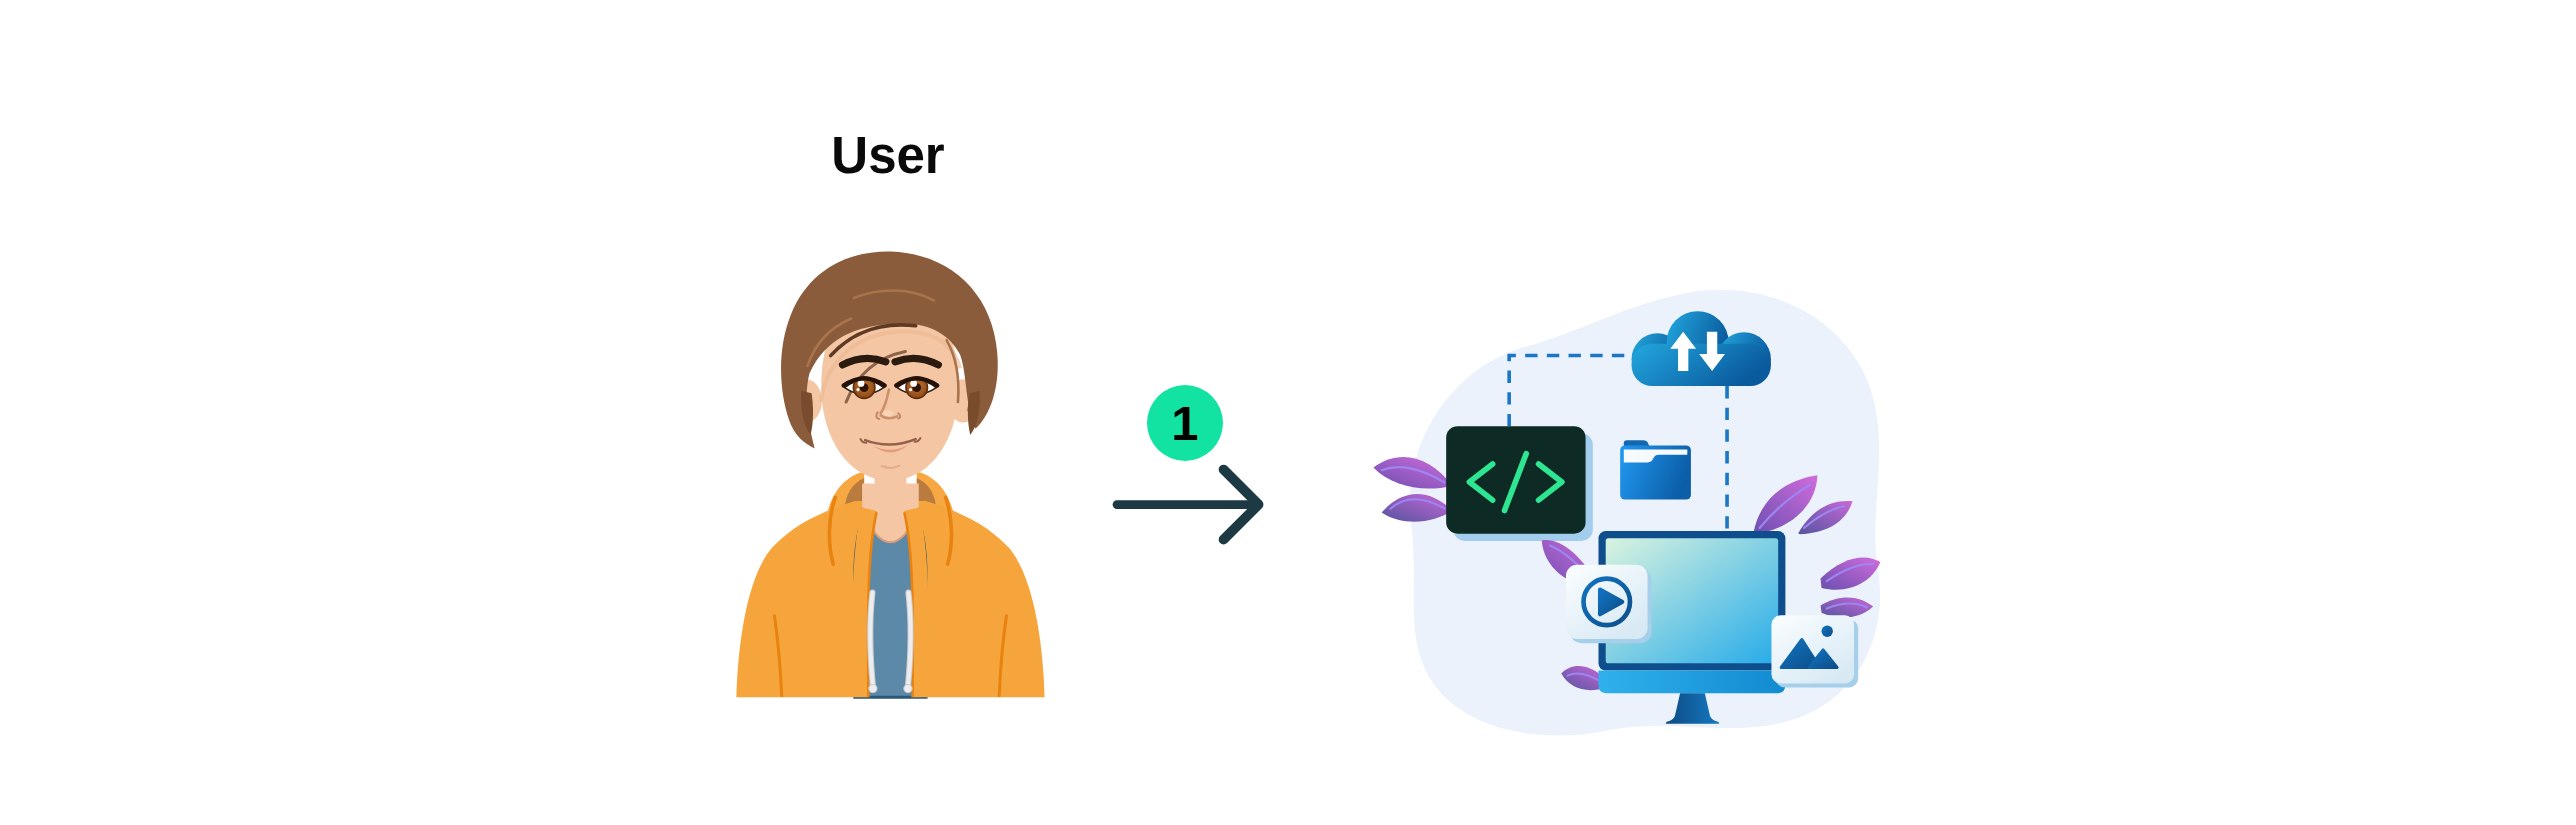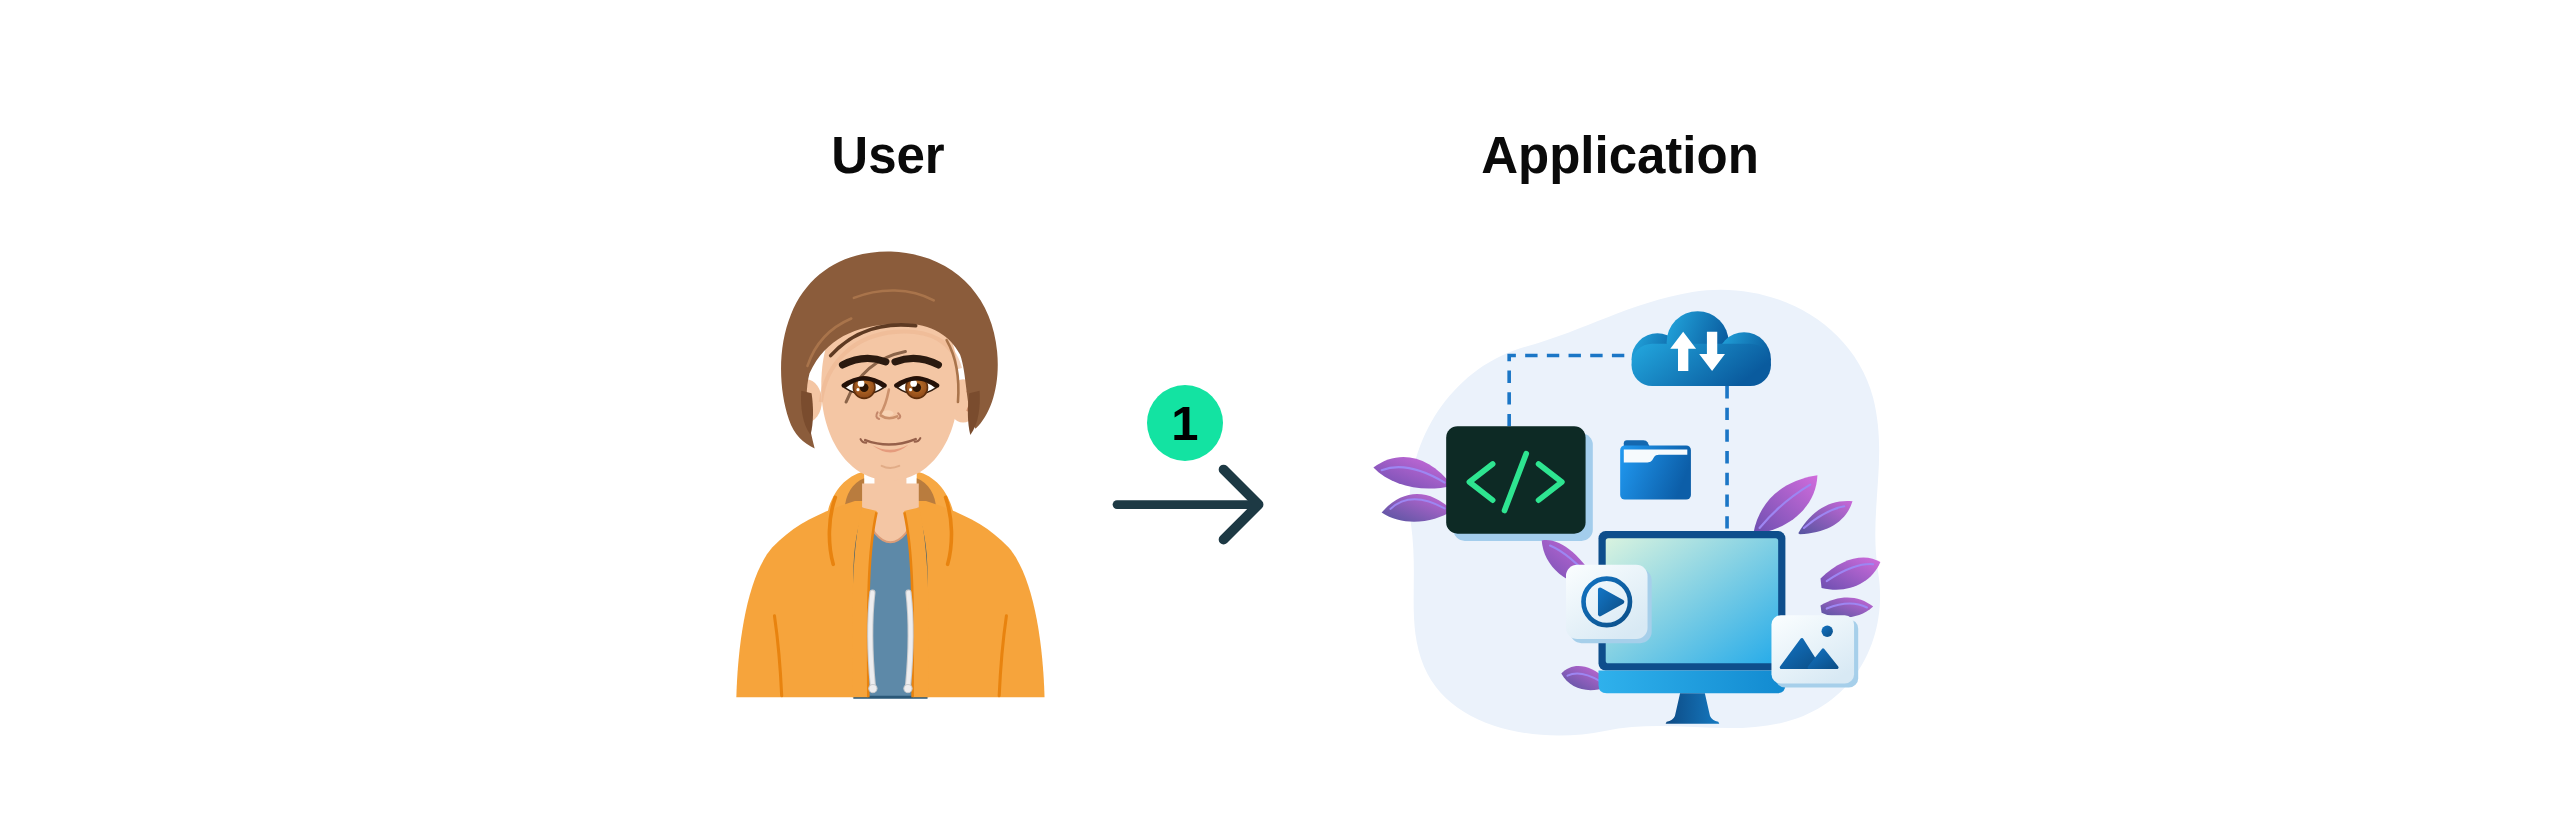--- a/index.html
+++ b/index.html
@@ -24,21 +24,20 @@
     font-size:49px;font-weight:700;color:#000000;
   }
 </style>
 </head>
 <body>
 
 <div class="stage">
 
   <div class="heading" id="user-heading">User</div>
 
-  <div class="heading" id="application-heading">Application</div>
 
   <svg id="avatar-svg" class="abs" width="335" height="464" viewBox="0 0 650 900">
     <defs>
       <radialGradient id="gradIris" cx="50%" cy="42%" r="60%">
         <stop offset="0%" stop-color="#C1762B"></stop>
         <stop offset="100%" stop-color="#8A4517"></stop>
       </radialGradient>
     </defs>
 
     <g>

